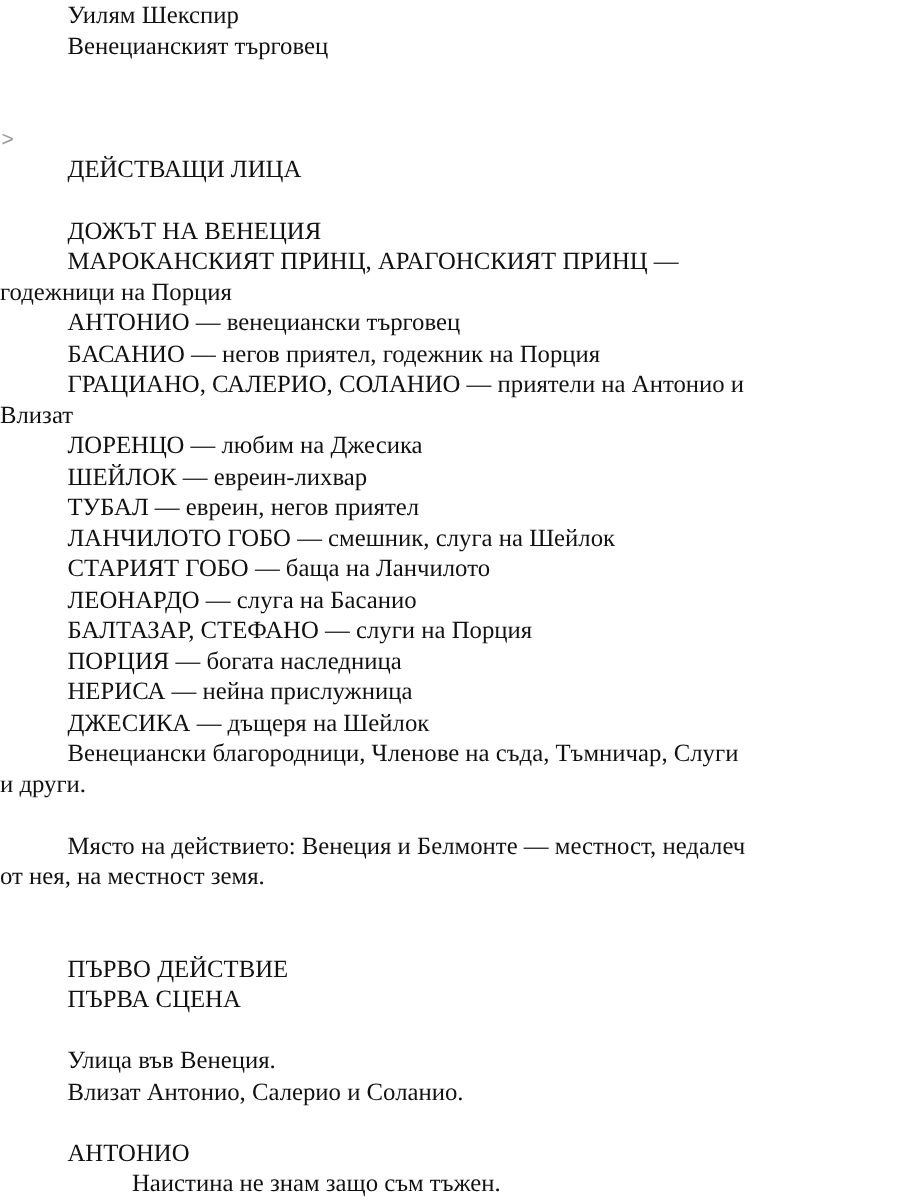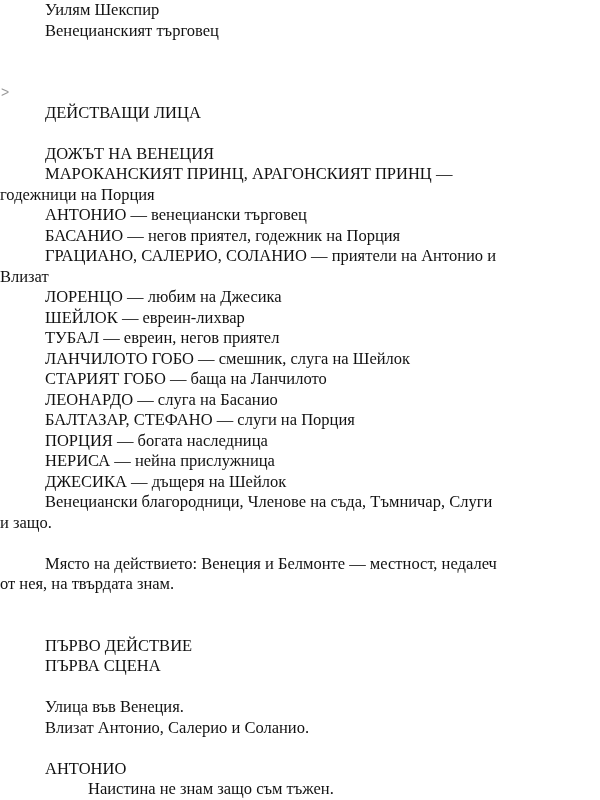--- a/index.html
+++ b/index.html
@@ -61,24 +61,24 @@
   <div class="line ind" style="top:307.5px">ШЕЙЛОК — евреин-лихвар</div>
   <div class="line ind" style="top:328px">ТУБАЛ — евреин, негов приятел</div>
   <div class="line ind" style="top:348.5px">ЛАНЧИЛОТО ГОБО — смешник, слуга на Шейлок</div>
   <div class="line ind" style="top:369px">СТАРИЯТ ГОБО — баща на Ланчилото</div>
   <div class="line ind" style="top:389.5px">ЛЕОНАРДО — слуга на Басанио</div>
   <div class="line ind" style="top:410px">БАЛТАЗАР, СТЕФАНО — слуги на Порция</div>
   <div class="line ind" style="top:430.5px">ПОРЦИЯ — богата наследница</div>
   <div class="line ind" style="top:451px">НЕРИСА — нейна прислужница</div>
   <div class="line ind" style="top:471.5px">ДЖЕСИКА — дъщеря на Шейлок</div>
   <div class="line ind" style="top:492px">Венециански благородници, Членове на съда, Тъмничар, Слуги</div>
-  <div class="line" style="top:512.5px">и защо.</div>
+  <div class="line" style="top:512.5px">и други.</div>
 
   <div class="line ind" style="top:553.5px">Място на действието: Венеция и Белмонте — местност, недалеч</div>
-  <div class="line" style="top:574px">от нея, на твърдата знам.</div>
+  <div class="line" style="top:574px">от нея, на местност земя.</div>
 
   <div class="line ind" style="top:635.5px">ПЪРВО ДЕЙСТВИЕ</div>
   <div class="line ind" style="top:656px">ПЪРВА СЦЕНА</div>
 
   <div class="line ind" style="top:697px">Улица във Венеция.</div>
   <div class="line ind" style="top:717.5px">Влизат Антонио, Салерио и Соланио.</div>
 
   <div class="line ind" style="top:758.5px">АНТОНИО</div>
   <div class="line ind2" style="top:779px">Наистина не знам защо съм тъжен.</div>
 

